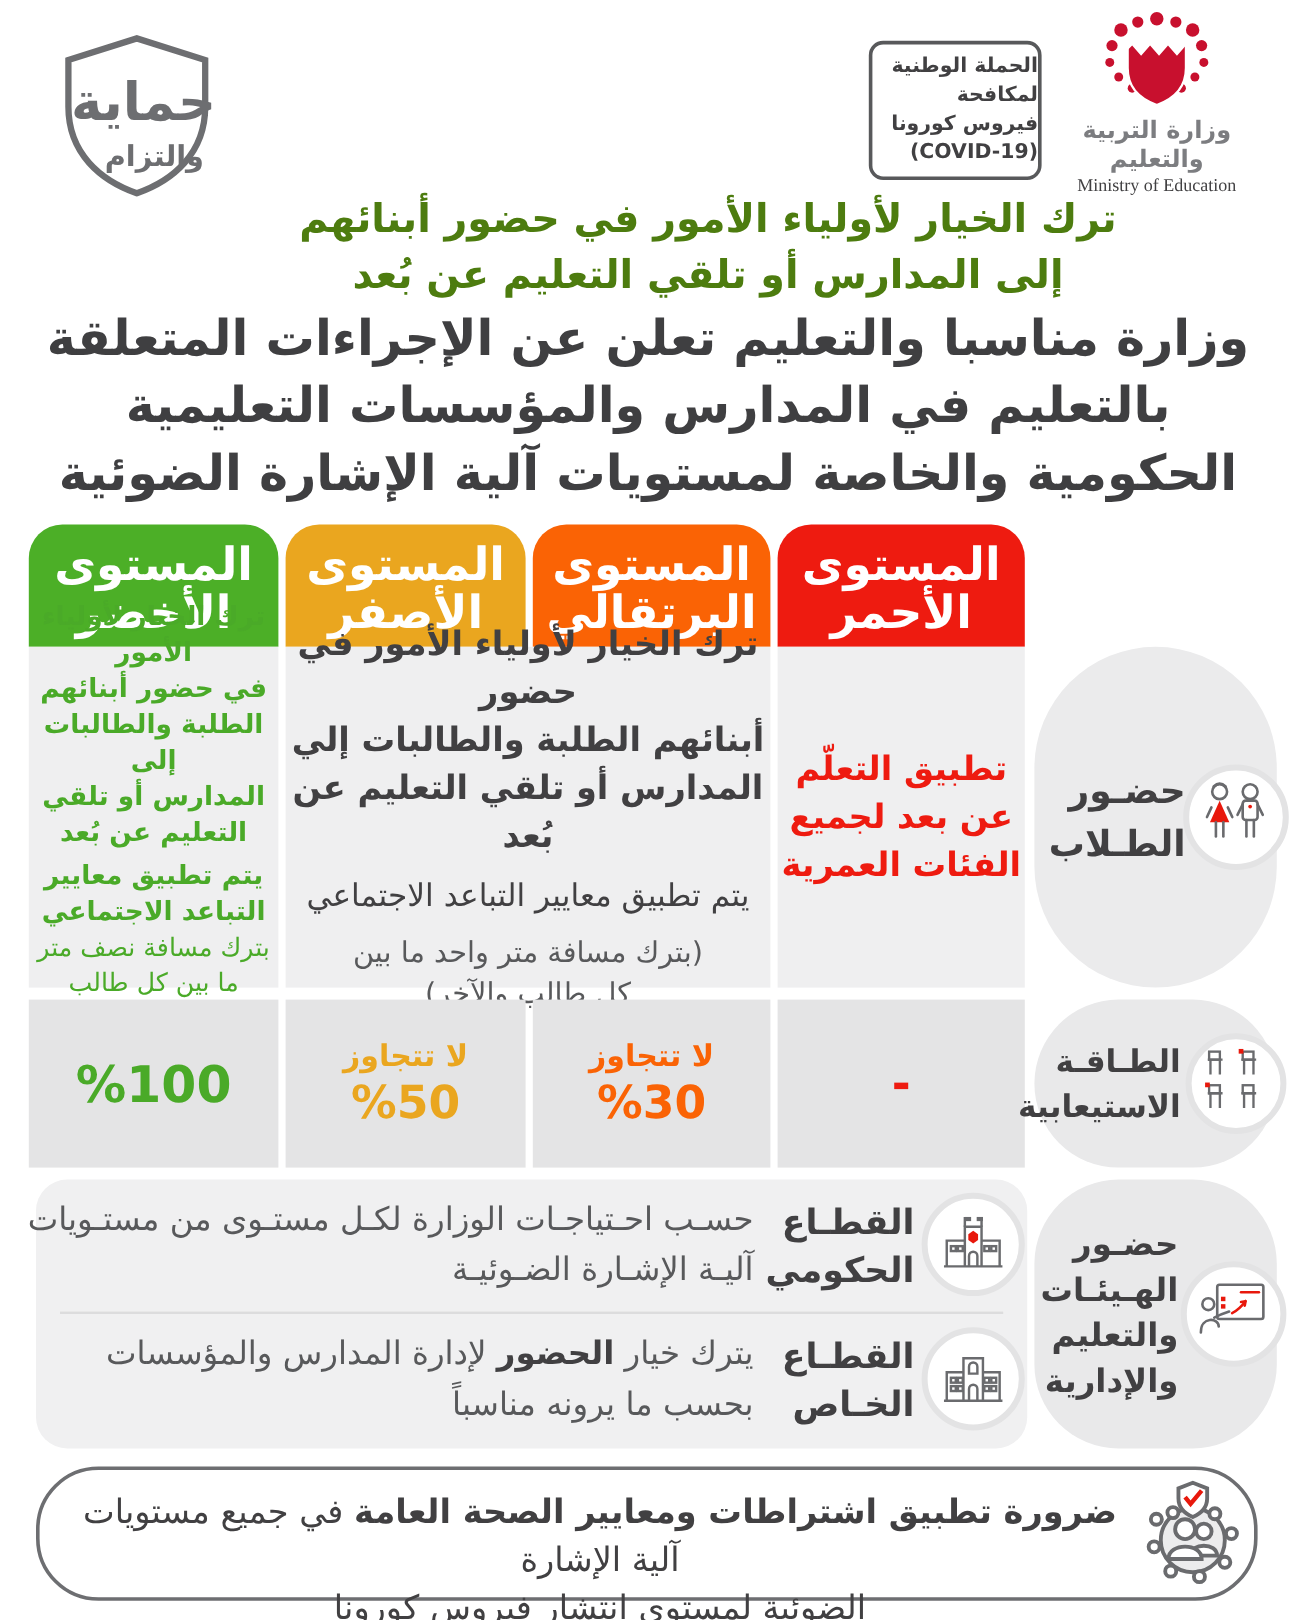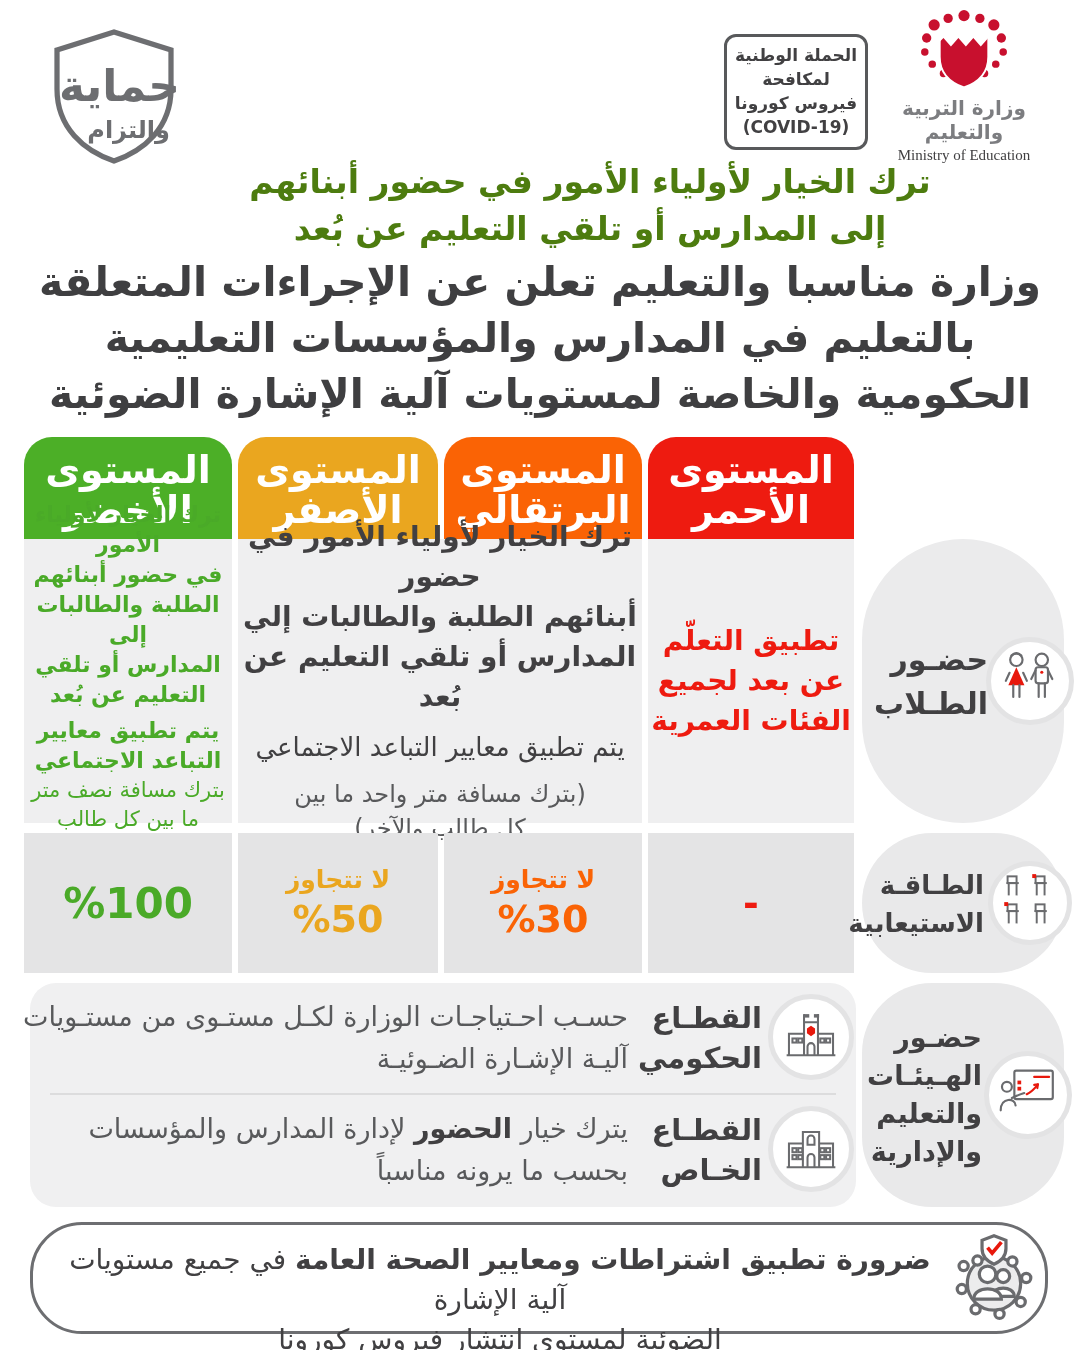--- a/index.html
+++ b/index.html
@@ -5,21 +5,21 @@
   html,body{margin:0;padding:0;background:#fff;}
   body{font-family:"DejaVu Sans","Liberation Sans",sans-serif;}
   .page{position:relative;width:1080px;height:1350px;background:#fff;overflow:hidden;direction:rtl;}
   .abs{position:absolute;}
   
   .shield-logo{left:34px;top:20px;width:160px;height:150px;color:#6d6e71;}
   .shield-logo svg{position:absolute;left:0;top:0;}
   .shield-w1{position:absolute;right:14px;top:40px;font-size:44px;font-weight:bold;}
   .shield-w2{position:absolute;right:24px;top:96px;font-size:24px;font-weight:bold;}
   .campaign-box{left:724px;top:34px;width:144px;height:116px;border:3px solid #58595b;border-radius:12px;
-    text-align:center;color:#414042;font-weight:bold;font-size:17px;line-height:24px;padding-top:6px;box-sizing:border-box;}
+    color:#414042;font-weight:bold;font-size:17px;line-height:24px;padding-top:6px;box-sizing:border-box;}
   .ministry{left:864px;top:10px;width:200px;text-align:center;}
   .ministry .crest{margin:0 auto;display:block;}
   .ministry .ar{font-size:20px;font-weight:bold;color:#7c7d80;margin-top:2px;}
   .ministry .en{font-family:"Liberation Serif",serif;font-size:15px;color:#414042;margin-top:3px;}
   
   .subtitle{left:110px;top:158px;width:960px;text-align:center;color:#4d7c0f;font-weight:800;font-size:33px;line-height:47px;}
   .maintitle{left:20px;top:254px;width:1040px;text-align:center;color:#3f3f41;font-weight:800;font-size:41px;line-height:56px;}
   
   .pill{top:437px;height:102px;border-radius:28px 28px 0 0;color:#fff;text-align:center;font-weight:bold;
     font-size:38px;line-height:40px;padding-top:13px;box-sizing:border-box;}

